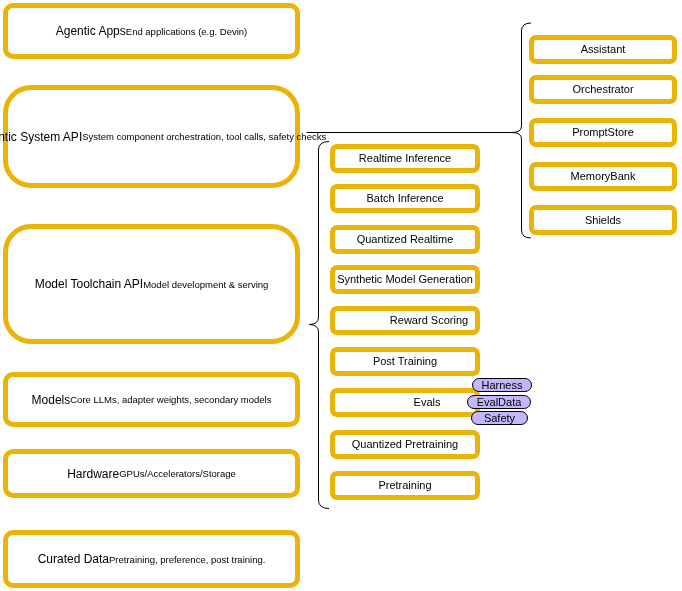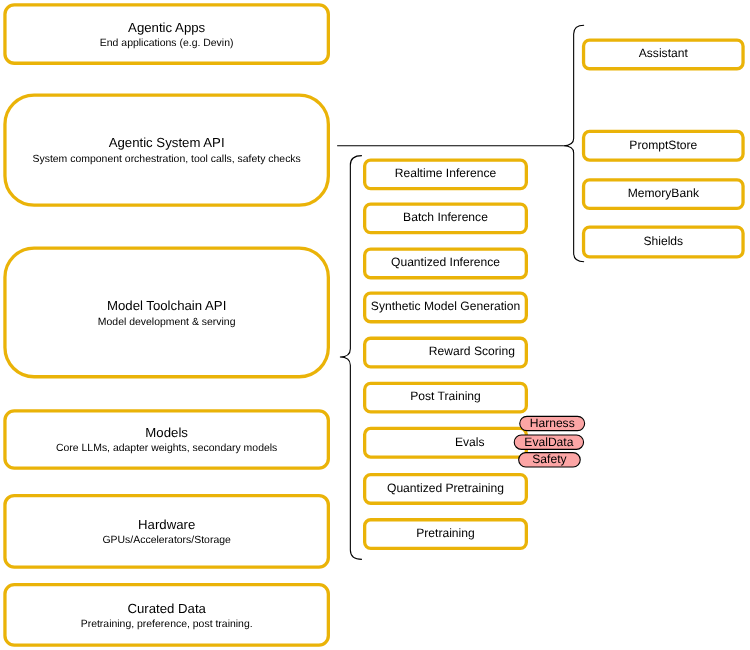--- a/index.html
+++ b/index.html
@@ -25,23 +25,22 @@
   }
   .connectors path, .connectors line {
     fill: none;
     stroke: #000000;
     stroke-width: 1;
   }
   .box {
     position: absolute;
     box-sizing: border-box;
     background: #ffffff;
-    border: 3px solid #eab308;
+    border: 5px solid #eab308;
     display: flex;
-    flex-direction: column;
     align-items: center;
     justify-content: center;
     text-align: center;
     z-index: 2;
   }
   .layer .title {
     font-size: 12px;
     line-height: 16px;
     white-space: nowrap;
   }
@@ -52,21 +51,21 @@
   }
   .node {
     font-size: 11px;
     line-height: 13px;
     border-radius: 7px;
     white-space: nowrap;
   }
   .pill {
     position: absolute;
     box-sizing: border-box;
-    background: #fca5a5;
+    background: #c4b5fd;
     border: 1px solid #000000;
     border-radius: 8px;
     display: flex;
     align-items: center;
     justify-content: center;
     font-size: 11px;
     line-height: 12px;
     white-space: nowrap;
     z-index: 3;
   }
@@ -95,42 +94,43 @@
   <div class="box layer" style="left:3px; top:224px; width:297px; height:120px; border-radius:28px;">
     <div class="title">Model Toolchain API</div>
     <div class="subtitle">Model development &amp; serving</div>
   </div>
 
   <div class="box layer" style="left:3px; top:372px; width:297px; height:55px; border-radius:10px;">
     <div class="title">Models</div>
     <div class="subtitle">Core LLMs, adapter weights, secondary models</div>
   </div>
 
-  <div class="box layer" style="left:3px; top:449px; width:297px; height:68px; border-radius:10px;">
+  <div class="box layer" style="left:3px; top:449px; width:297px; height:49px; border-radius:10px;">
     <div class="title">Hardware</div>
     <div class="subtitle">GPUs/Accelerators/Storage</div>
   </div>
 
   <div class="box layer" style="left:3px; top:530px; width:297px; height:58px; border-radius:10px;">
     <div class="title">Curated Data</div>
     <div class="subtitle">Pretraining, preference, post training.</div>
   </div>
 
   <div class="box node" style="left:330px; top:144px; width:150px; height:29px;">Realtime Inference</div>
   <div class="box node" style="left:330px; top:184px; width:150px; height:29px;">Batch Inference</div>
-  <div class="box node" style="left:330px; top:225px; width:150px; height:29px;">Quantized Inference</div>
+  <div class="box node" style="left:330px; top:225px; width:150px; height:29px;">Quantized Realtime</div>
   <div class="box node" style="left:330px; top:265px; width:150px; height:29px;">Synthetic Model Generation</div>
   <div class="box node" style="left:330px; top:306px; width:150px; height:29px;padding-left:48px;">Reward Scoring</div>
   <div class="box node" style="left:330px; top:347px; width:150px; height:29px;">Post Training</div>
   <div class="box node" style="left:330px; top:388px; width:150px; height:29px;padding-left:44px;">Evals</div>
   <div class="box node" style="left:330px; top:430px; width:150px; height:29px;">Quantized Pretraining</div>
   <div class="box node" style="left:330px; top:471px; width:150px; height:29px;">Pretraining</div>
 
   <div class="pill" style="left:472px; top:378px; width:60px; height:14px;">Harness</div>
   <div class="pill" style="left:467px; top:395px; width:64px; height:14px;">EvalData</div>
   <div class="pill" style="left:471px; top:411px; width:57px; height:14px;">Safety</div>
 
   <div class="box node" style="left:529px; top:35px; width:148px; height:29px;">Assistant</div>
+  <div class="box node" style="left:529px; top:75px; width:148px; height:29px;">Orchestrator</div>
   <div class="box node" style="left:529px; top:118px; width:148px; height:29px;">PromptStore</div>
   <div class="box node" style="left:529px; top:162px; width:148px; height:29px;">MemoryBank</div>
   <div class="box node" style="left:529px; top:205px; width:148px; height:30px;">Shields</div>
 
 </div>
 
 </body></html>

